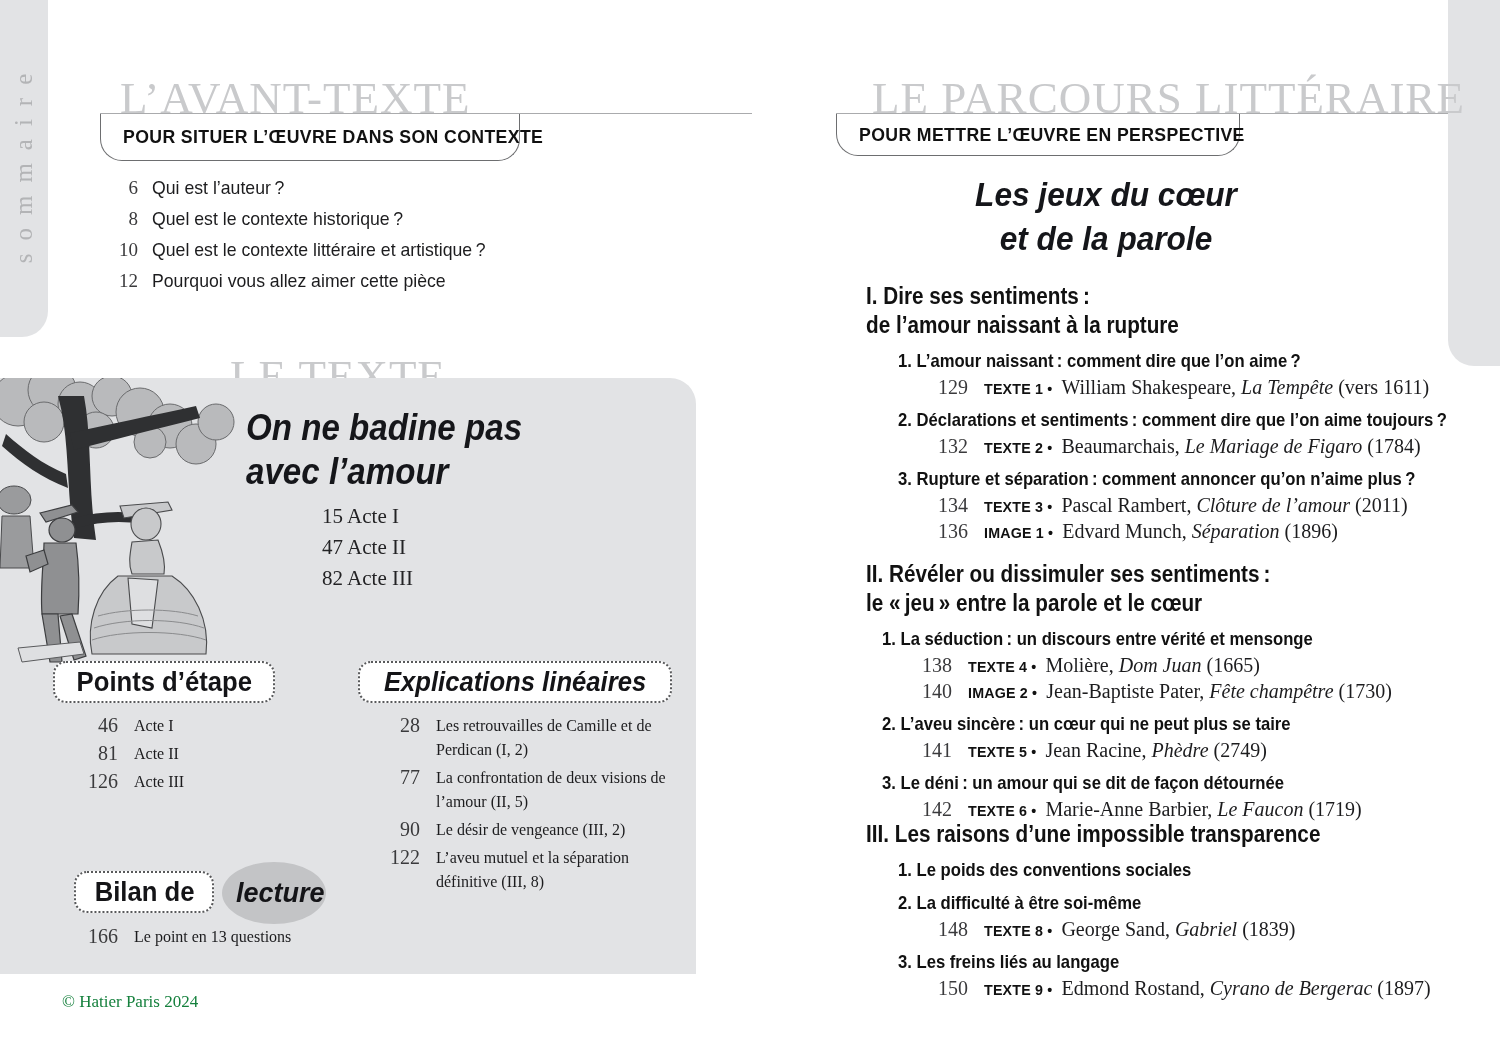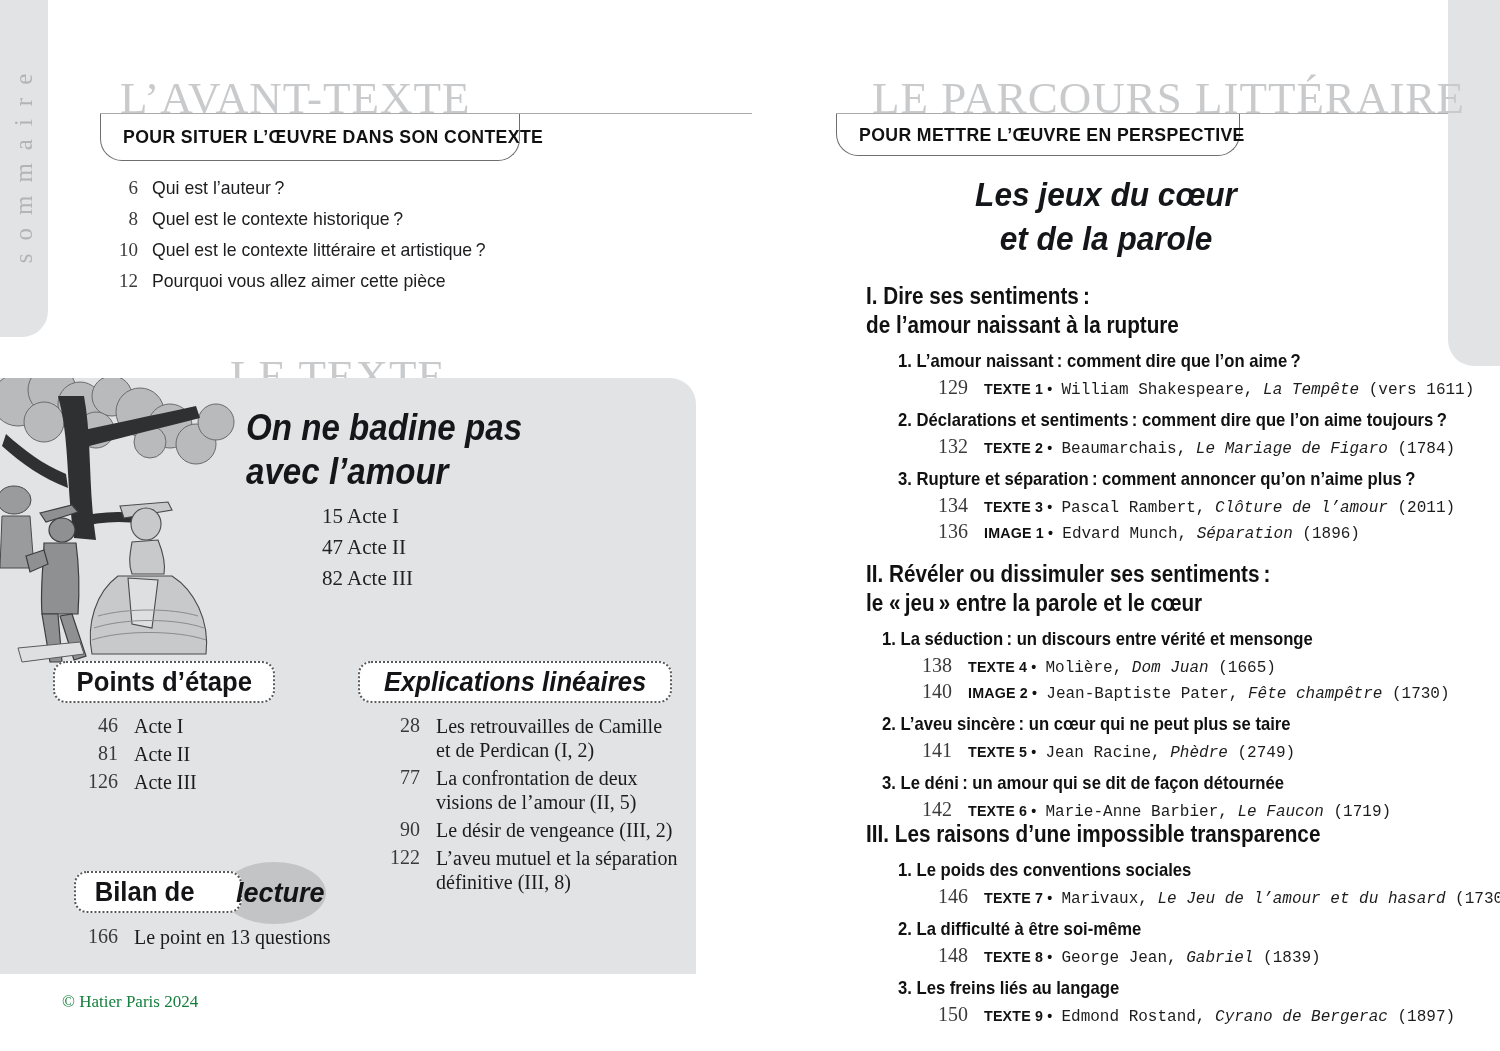--- a/index.html
+++ b/index.html
@@ -140,21 +140,21 @@
   
   .sub-list{position:absolute;}
   .sub-row{display:flex;margin-bottom:4px;}
   .sub-num{
     font-family:"Liberation Serif", serif;
     font-size:20px;color:#3a3a3c;
     flex:0 0 56px;text-align:right;padding-right:16px;box-sizing:border-box;
   }
   .sub-txt{
     font-family:"Liberation Serif", serif;
-    font-size:20px;color:#1c1c1e;line-height:24px;
+    font-size:16px;color:#1c1c1e;line-height:24px;
   }
 
   .copyright{
     position:absolute;left:62px;top:992px;
     font-family:"Liberation Serif", serif;
     font-size:17px;color:#15803d;
   }
 
   
   .parcours-title{
@@ -188,22 +188,22 @@
     flex:0 0 86px;text-align:right;padding-right:16px;box-sizing:border-box;
   }
   .entry .tag{
     font-family:"Liberation Sans", sans-serif;
     font-weight:bold;font-size:15.5px;color:#111;
     letter-spacing:.2px;
     transform:scaleX(.92);transform-origin:left center;
     margin-right:3px;white-space:nowrap;
   }
   .entry .ref{
-    font-family:Liberation Mono, monospace;
-    font-size:16px;color:#1c1c1e;white-space:nowrap;
+    font-family:Liberation Serif, serif;
+    font-size:20px;color:#1c1c1e;white-space:nowrap;
   }
   .entry .ref i{font-style:italic;}
   .rblock{position:absolute;left:866px;}
 </style>
 </head>
 <body>
 
 <div class="page">
 
   <div class="side-tab-left">
@@ -337,21 +337,21 @@
       <div class="sub-num">90</div>
       <div class="sub-txt">Le désir de vengeance (III, 2)</div>
     </div>
     <div class="sub-row">
       <div class="sub-num">122</div>
       <div class="sub-txt">L’aveu mutuel et la séparation définitive (III, 8)</div>
     </div>
   </div>
 
   <div class="blob" style="left:222px;top:862px;width:104px;height:62px;"></div>
-  <div class="pill" style="left:74px;top:871px;width:168px;height:42px;justify-content:flex-start;padding-left:16px;">
+  <div class="pill" style="left:74px;top:871px;width:140px;height:42px;justify-content:flex-start;padding-left:16px;">
     <span>Bilan de</span>
   </div>
   <div class="blob-label" style="left:236px;top:878px;">lecture</div>
 
   <div class="sub-list" style="left:78px;top:925px;width:320px;">
     <div class="sub-row">
       <div class="sub-num">166</div>
       <div class="sub-txt">Le point en 13 questions</div>
     </div>
   </div>
@@ -466,36 +466,27 @@
       </div>
     </div>
   </div>
 
   <div class="rblock" style="top:820px;">
     <div class="roman-head" style="position:relative;">
       <div>III. Les raisons d’une impossible transparence</div>
     </div>
     <div style="margin-left:32px;">
       <div class="sub-head">1. Le poids des conventions sociales</div>
-      <div class="entry">
-        <div class="pg">146</div>
-        <div class="tag">TEXTE 7 •</div>
-        <div class="ref">
-          <span>Marivaux,</span>
-          <i>Le Jeu de l’amour et du hasard</i>
-          <span>(1730)</span>
-        </div>
-      </div>
 
       <div class="sub-head">2. La difficulté à être soi-même</div>
       <div class="entry">
         <div class="pg">148</div>
         <div class="tag">TEXTE 8 •</div>
         <div class="ref">
-          <span>George Jean,</span>
+          <span>George Sand,</span>
           <i>Gabriel</i>
           <span>(1839)</span>
         </div>
       </div>
 
       <div class="sub-head">3. Les freins liés au langage</div>
       <div class="entry">
         <div class="pg">150</div>
         <div class="tag">TEXTE 9 •</div>
         <div class="ref">

